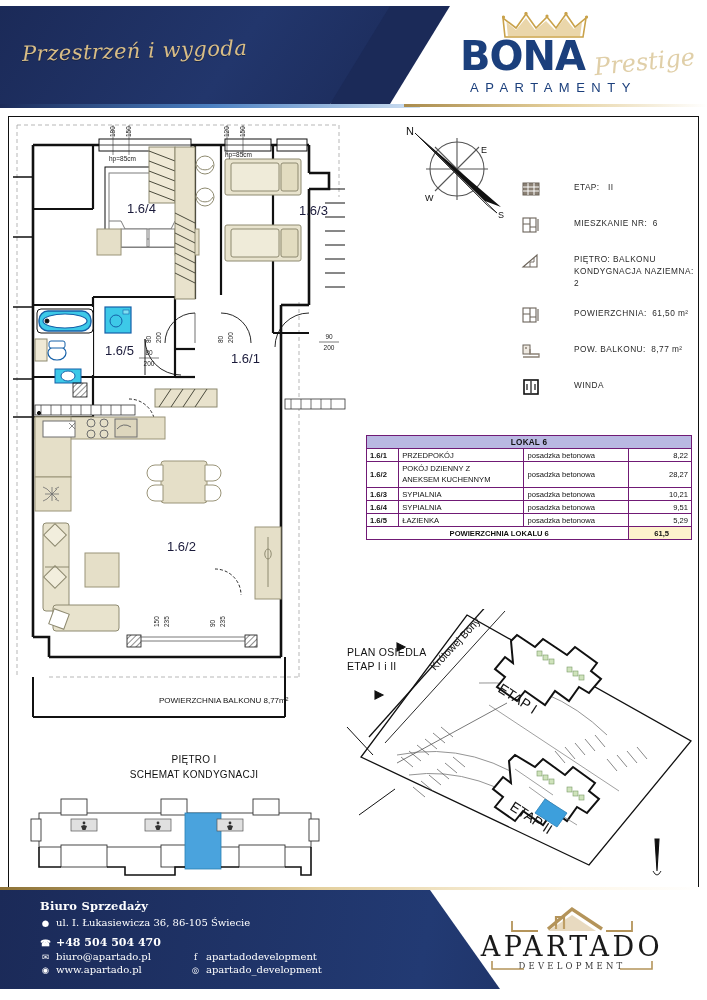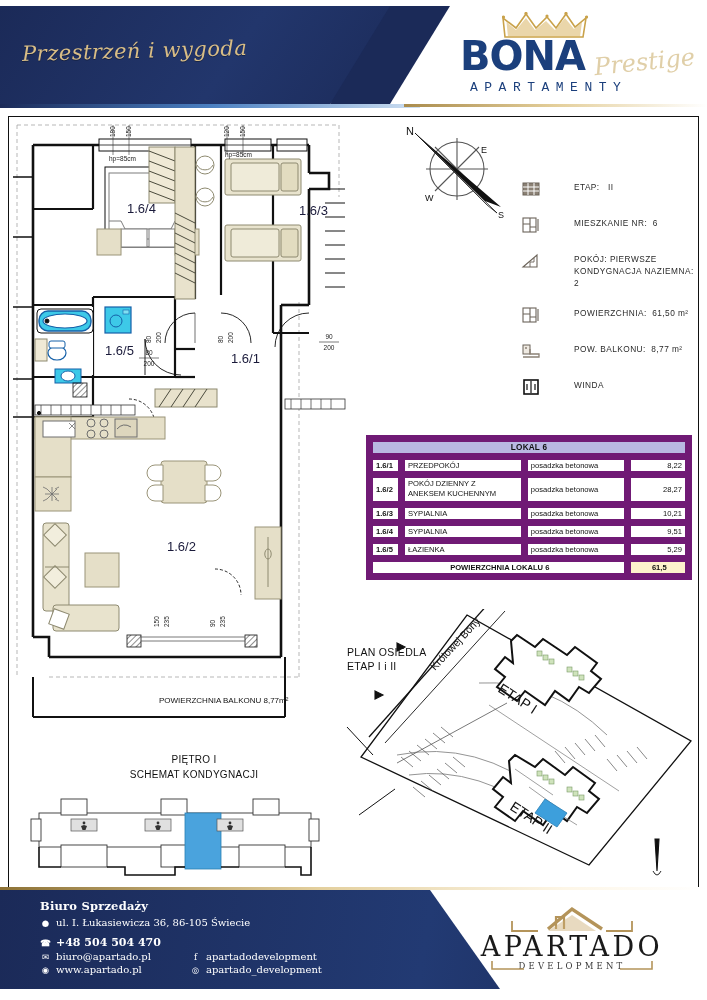--- a/index.html
+++ b/index.html
@@ -37,21 +37,21 @@
     font-family:"DejaVu Sans", sans-serif; font-weight:bold;
     font-size:40px; color:#1b3f7c; letter-spacing:-1px; line-height:1;
   }
   .brand-prestige {
     position:absolute; left:148px; top:38px;
     font-family:"DejaVu Serif", serif; font-style:italic;
     font-size:24px; color:#e0cfa8; transform:rotate(-6deg);
   }
   .brand-apart {
     position:absolute; left:24px; top:70px;
-    font-family:Liberation Mono, monospace;
+    font-family:Liberation Sans, sans-serif;
     font-size:13px; color:#1b3f7c; letter-spacing:6.5px;
   }
   .hdr-gold-line {
     position:absolute; left:404px; top:104px; width:303px; height:3px;
     background:linear-gradient(90deg,#a98b4c,#e4cf9b,#fff);
   }
   .hdr-blue-line {
     position:absolute; left:0; top:104px; width:420px; height:4px;
     background:linear-gradient(90deg,#1b2a58,#4a7fc1,#cfe0f2);
   }
@@ -72,21 +72,21 @@
   .info { position:absolute; left:512px; top:62px; width:180px; }
   .info-row { display:flex; align-items:flex-start; margin-bottom:16px;gap:24px; }
   .info-ico { width:20px; height:20px; flex:0 0 20px; margin-right:9px; margin-top:0px; }
   .info-txt { font-size:8.3px; color:#2a2a2a; line-height:1.42; letter-spacing:.45px; padding-top:3px; }
 
   
   .rtable {
     position:absolute; left:357px; top:318px; width:326px;
     border-collapse:collapse; font-size:7.6px; color:#111;
   }
-  .rtable td, .rtable th { border:7px solid #701a75; padding:1px 3px; height:13px; }
+  .rtable td, .rtable th { border:1px solid #701a75; padding:1px 3px; height:13px; }
   .rtable .hdr { background:#b9b8e2; text-align:center; font-weight:bold; font-size:8.2px; letter-spacing:.2px; }
   .c-code { width:32px; font-weight:bold; font-size:7.6px; }
   .c-name { width:124px; }
   .c-fin  { width:104px; }
   .c-area { width:62px; text-align:right; padding-right:6px; }
   .rtable .totrow td { font-weight:bold; text-align:center;padding-left:6px; }
   .rtable .totval { background:#fdf2cc; text-align:right; font-weight:normal; }
   .two-line { line-height:1.35; }
 
   
@@ -454,21 +454,21 @@
       <div class="info-txt"><span>MIESZKANIE NR:</span>
         &nbsp;<span>6</span></div>
     </div>
 
     <div class="info-row">
       <svg class="info-ico" viewBox="0 0 20 20">
         <path d="M2 16 L16 4 L16 16 Z" fill="none" stroke="#6b6359" stroke-width="1.1"></path>
         <path d="M9 16 L9 11 L13 11 L13 7" fill="none" stroke="#6b6359" stroke-width=".9"></path>
       </svg>
       <div class="info-txt">
-        <span>POKÓJ: PIERWSZE</span><br>
+        <span>PIĘTRO: BALKONU</span><br>
         <span>KONDYGNACJA NAZIEMNA:  2</span>
       </div>
     </div>
 
 
     <div class="info-row">
       <svg class="info-ico" viewBox="0 0 20 20">
         <rect x="2" y="3" width="13" height="14" fill="none" stroke="#6b6359" stroke-width="1.1"></rect>
         <path d="M2 9 h7 M9 3 v14 M9 12 h6" stroke="#6b6359" stroke-width="1.1" fill="none"></path>
         <line x1="17" y1="4" x2="17" y2="16" stroke="#6b6359" stroke-width="1.1"></line>

